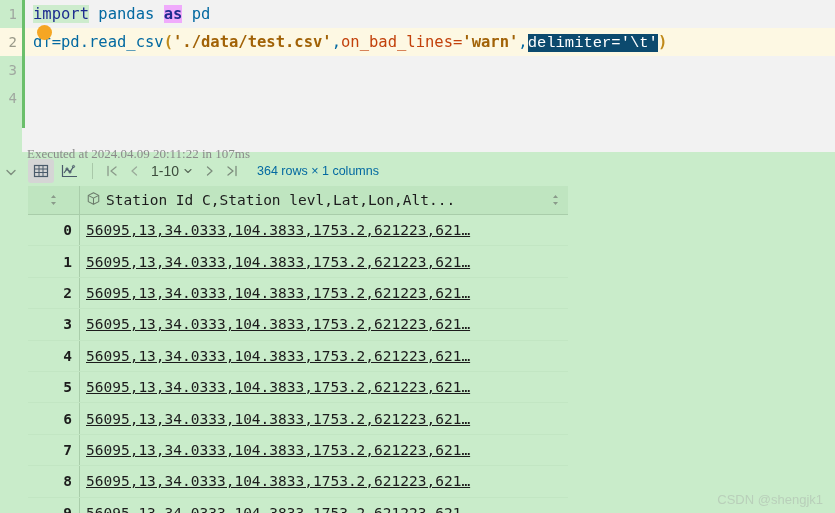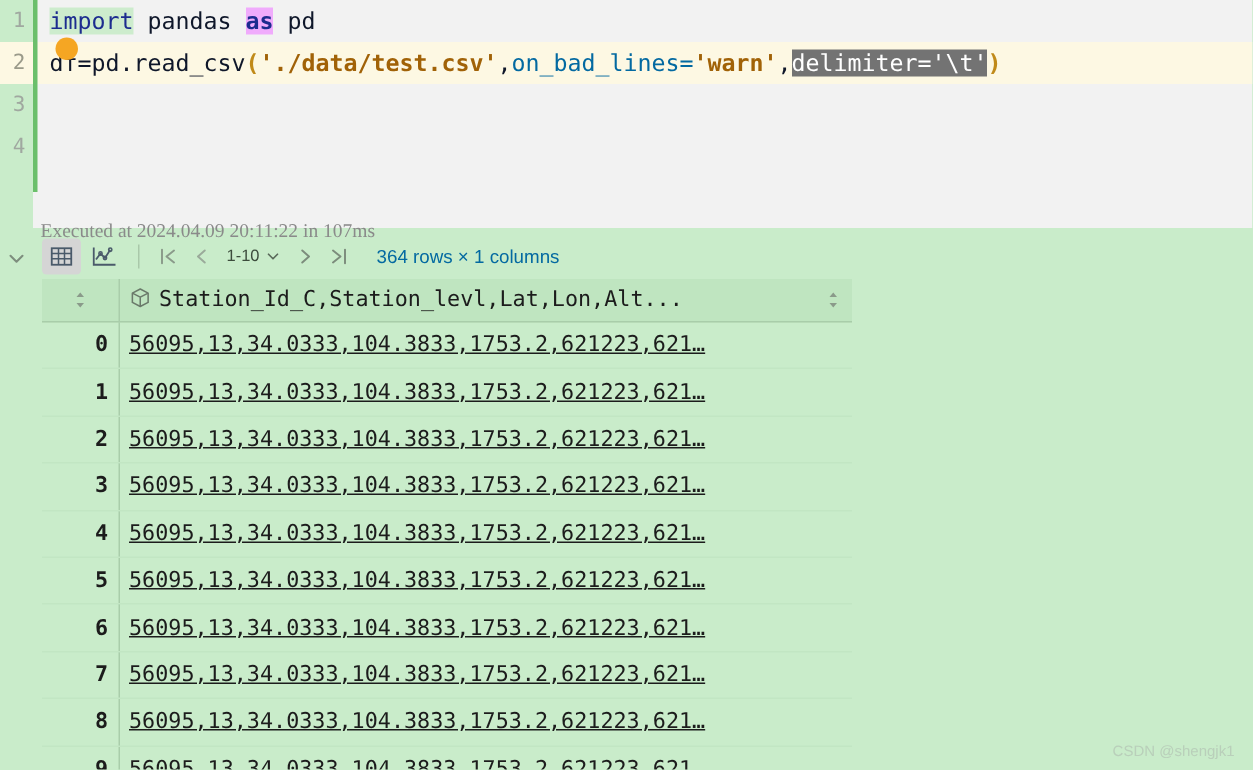--- a/index.html
+++ b/index.html
@@ -48,24 +48,24 @@
     font-family:"DejaVu Sans Mono","Liberation Mono",monospace;
     font-size:15.5px; color:#1a1a1a;
     white-space:pre; padding-left:8px;
     letter-spacing:0px;
   }
   .cl.cur{background:#fdf8e3;}
 
   .kw{color:#1d2c8f;font-weight:normal;background:#cdeccd;}
   .kw2{color:#1d2c8f;font-weight:bold;background:#f0abfc;}
   .str{color:#a16207;font-weight:bold;}
-  .param{color:#0369a1;}
+  .param{color:#c2410c;}
   .paren{color:#c08a1a;font-weight:bold;}
-  .plain{color:#0f172a;}
-  .sel{background:#737373;color:#ffffff;}
+  .plain{color:#0369a1;}
+  .sel{background:#0c4a6e;color:#ffffff;font-family:Liberation Mono, monospace;}
 
   .cursor-dot{
     position:absolute; left:37px; top:25px;
     width:15px;height:15px;border-radius:50%;
     background:#f5a623; z-index:9;
   }
 
   .exec-note{
     position:absolute; left:27px; top:146px;
     font-size:13px; color:#8a8a8a;
@@ -93,21 +93,21 @@
   .tb-btn.active{background:#d5d5d5;}
   .tb-sep{
     width:1px;height:16px;background:#a9c8a9;margin:0 8px;
   }
   .pg-btn{
     width:22px;height:22px;display:flex;align-items:center;justify-content:center;
     color:#7c8c7c;
   }
   .pg-label{
     display:flex;align-items:center;gap:4px;
-    font-size:11px;color:#3c4c3c;padding:0 6px;
+    font-size:14px;color:#3c4c3c;padding:0 6px;
   }
   .rows-info{
     font-size:12.5px;color:#0369a1;margin-left:14px;white-space:nowrap;
   }
 
   
   .tbl{
     position:absolute; left:28px; top:34px;
     width:540px;
     border-collapse:collapse;
@@ -139,21 +139,21 @@
   }
   .td-idx{
     width:44px; text-align:right; padding-right:7px !important;
     border-right:1px solid #a9cdaa;
     font-weight:bold; color:#1c1c1c;
   }
   .td-val{padding-left:6px !important; white-space:nowrap;text-decoration:underline;}
 
   .watermark{
     position:absolute; right:12px; bottom:6px;
-    font-size:10px; color:#b9cfba;
+    font-size:13px; color:#b9cfba;
     font-family:"Liberation Sans",sans-serif;
   }
 </style>
 </head>
 <body>
 
 <div class="cell">
 
   <div class="code-area"></div>
   <div class="cell-gutter"></div>

